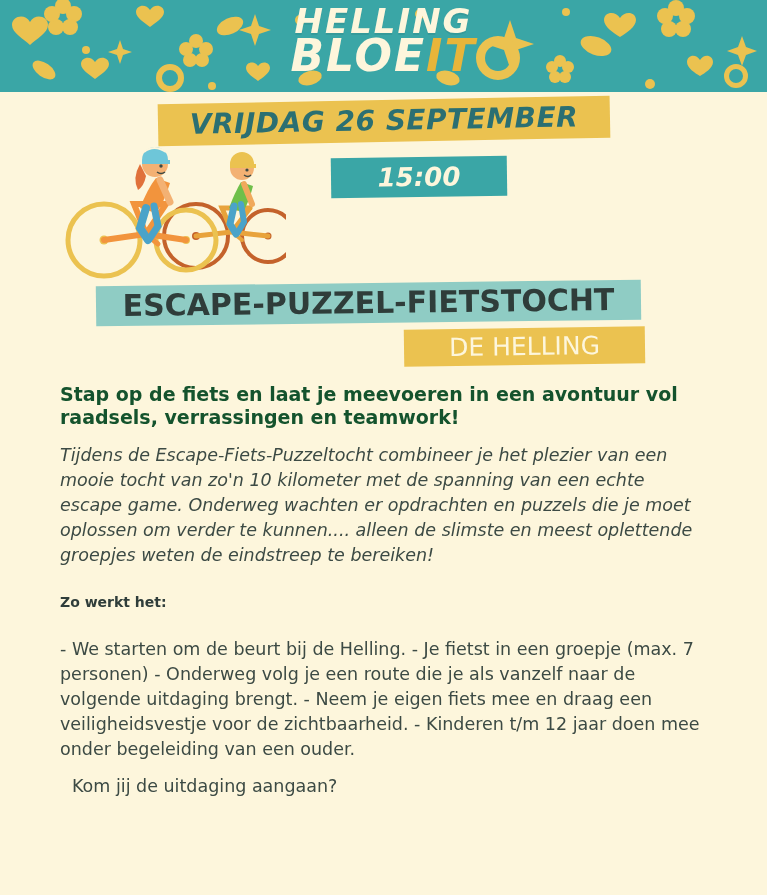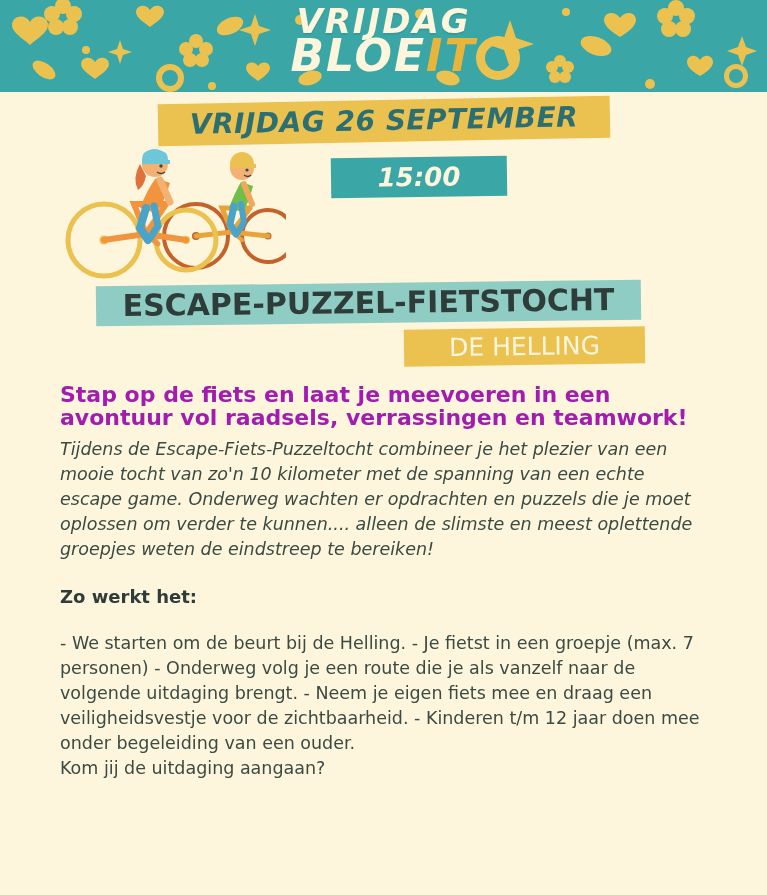--- a/index.html
+++ b/index.html
@@ -186,43 +186,43 @@
     top: 383px;
     width: 650px;
     z-index: 3;
     color: #3c4a44;
     font-family: "DejaVu Sans", sans-serif;
     font-size: 17.5px;
     line-height: 25px;
   }
   .lead {
     font-weight: bold;
-    font-size: 22px;
+    font-size: 19px;
     line-height: 23px;
-    color: #a21caf;
-    margin: 0 0 8px 0;
+    color: #14532d;
+    margin: 0 0 14px 0;
   }
   .para {
     margin: 0;
     font-style: italic;
   }
   .howto {
     font-weight: bold;
-    font-size: 18px;
+    font-size: 14px;
     color: #2f3d3a;
     margin: 22px 0 0 0;
   }
   .block {
     margin: 22px 0 0 0;
   }
   .block2 {
     margin: 0;
   }
   .question {
-    margin: 0;
+    margin: 12px;
   }
 </style>
 </head>
 <body>
 
 <div class="banner">
   <svg class="pattern" viewBox="0 0 767 92" preserveAspectRatio="none">
     <rect x="0" y="0" width="767" height="92" fill="#3aa6a6"></rect>
     <g fill="#ebc250">
 
@@ -279,21 +279,21 @@
 
       <circle cx="300" cy="20" r="5"></circle>
         <circle cx="420" cy="14" r="5"></circle>
       <circle cx="650" cy="84" r="5"></circle>
         <circle cx="86" cy="50" r="4"></circle>
       <circle cx="566" cy="12" r="4"></circle>
         <circle cx="212" cy="86" r="4"></circle>
     </g>
   </svg>
   <div class="banner-logo">
-    <div class="logo-line1">VRIJDAG</div>
+    <div class="logo-line1">HELLING</div>
     <div class="logo-line2"><span>BLOE</span><span class="accent">IT</span></div>
   </div>
 </div>
 
 <div class="date-bar"></div>
 <div class="date-text">VRIJDAG 26 SEPTEMBER</div>
 
 <div class="time-bar"></div>
 <div class="time-text">15:00</div>
 

